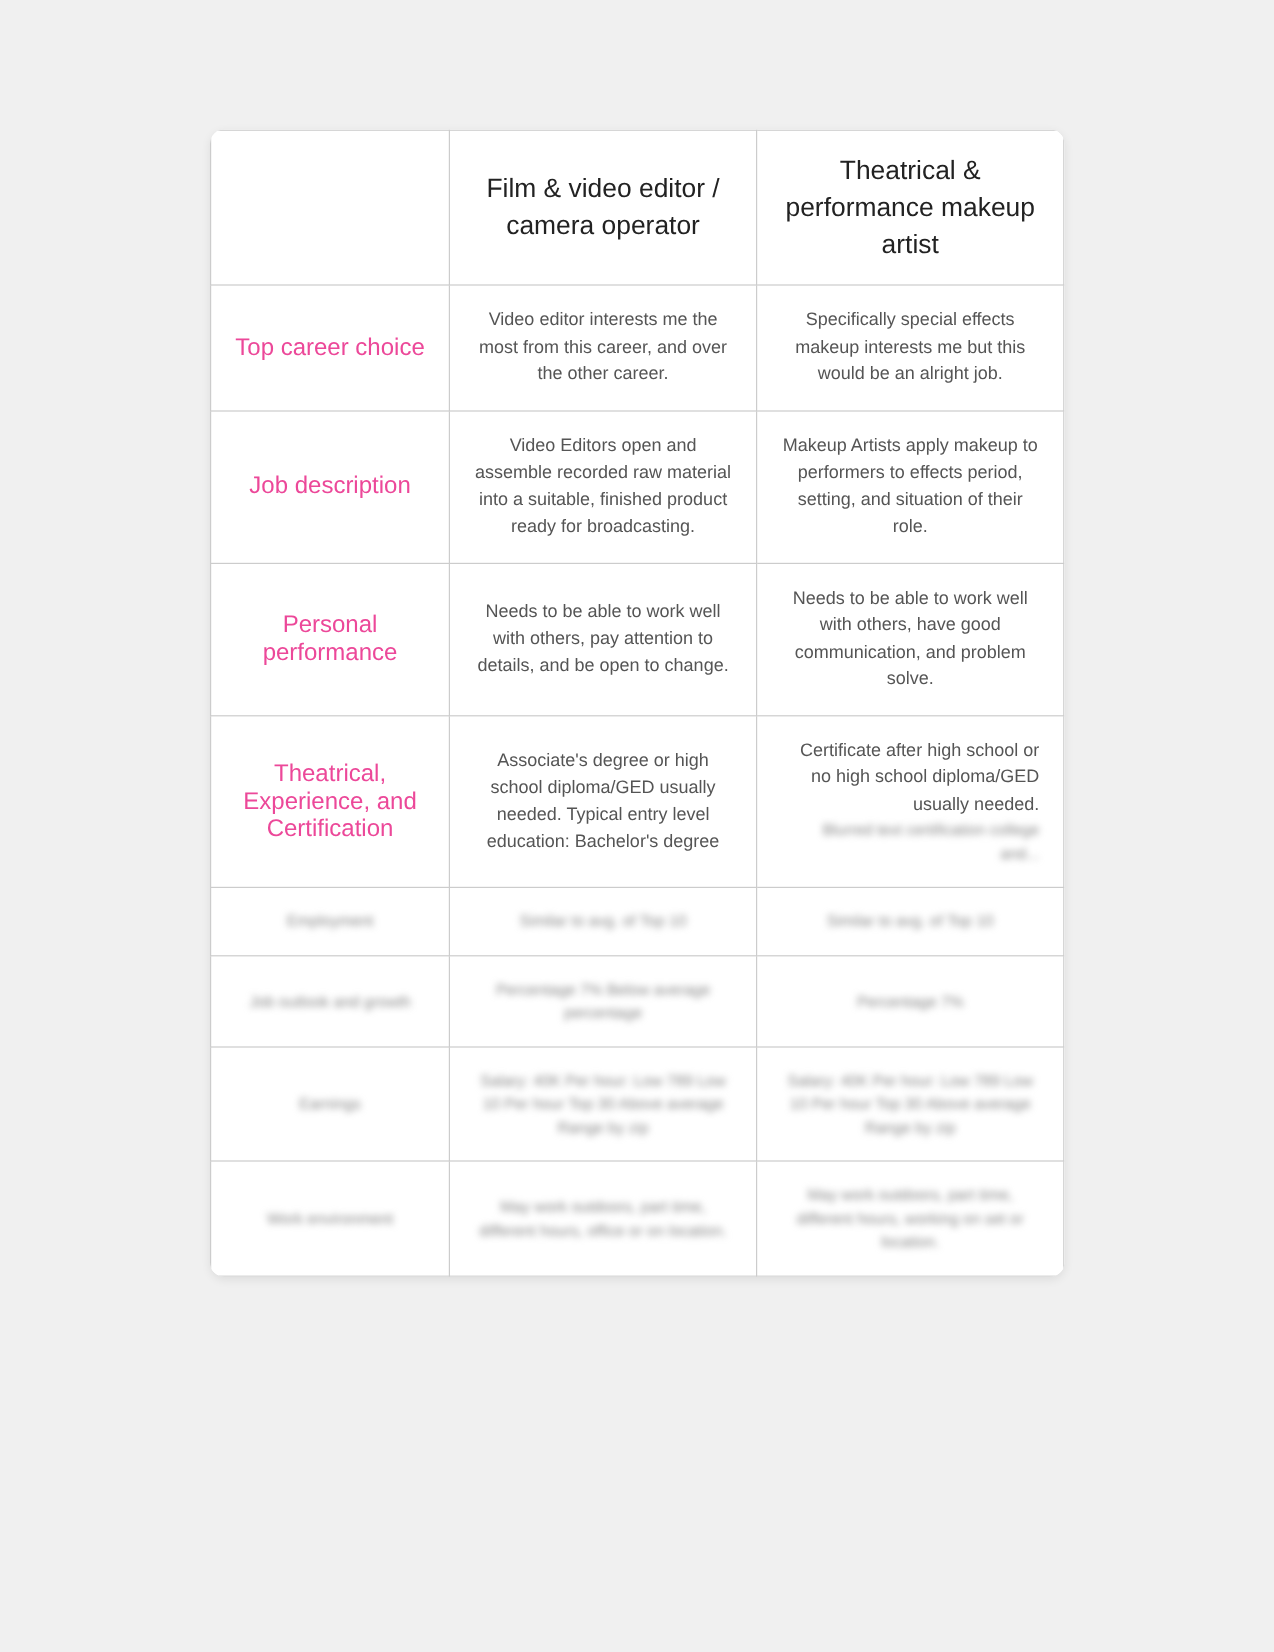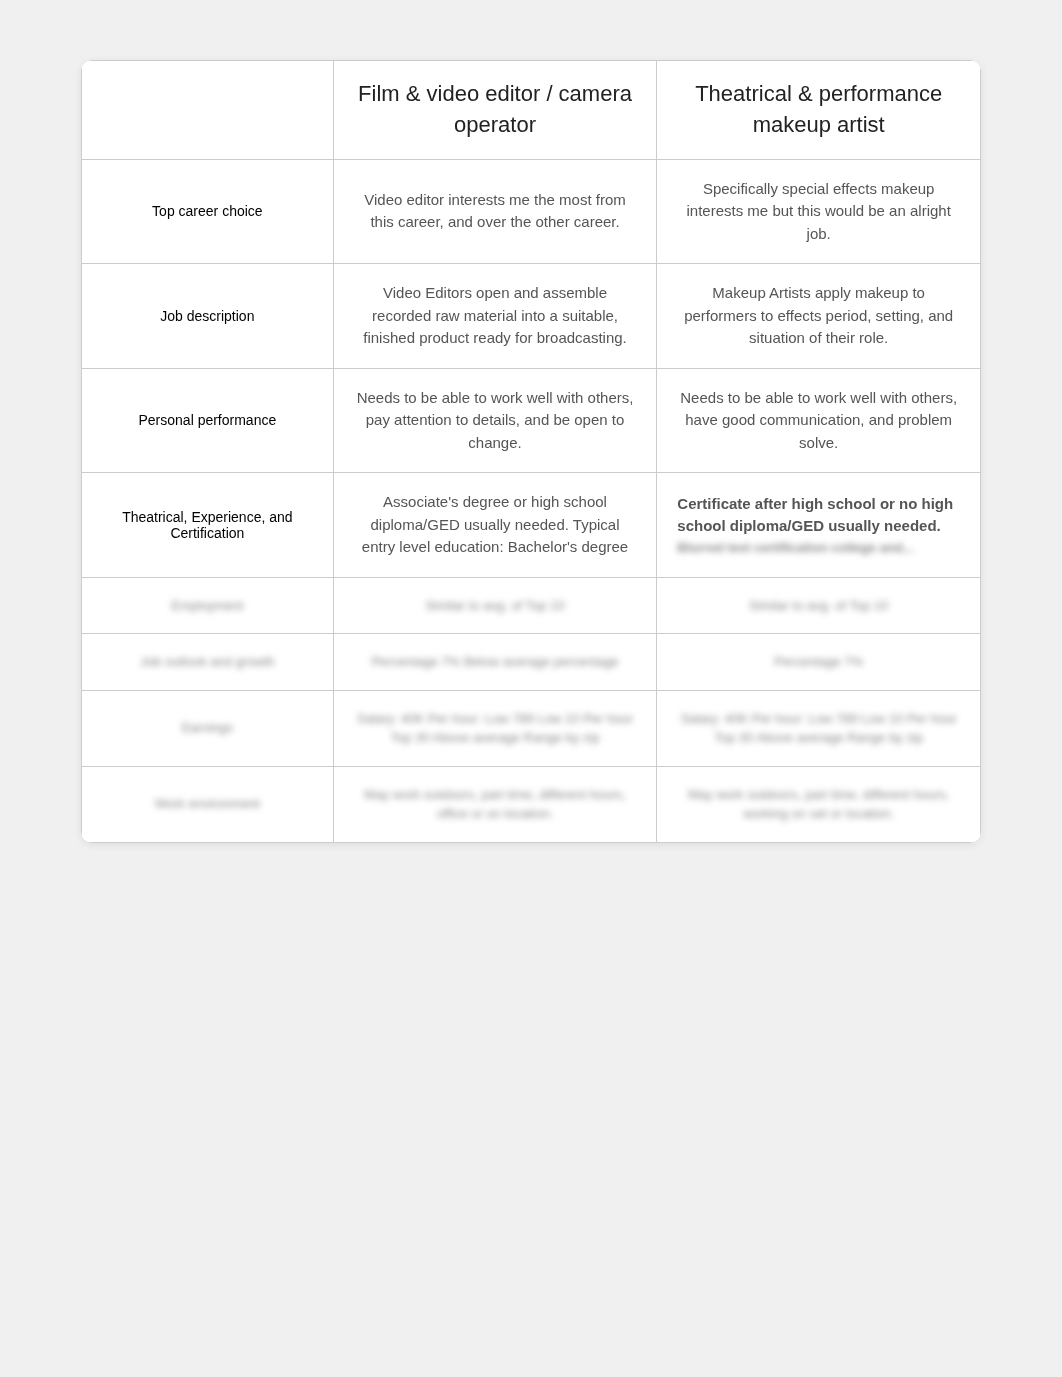--- a/index.html
+++ b/index.html
@@ -15,22 +15,23 @@
       align-items: flex-start;
       min-height: 1377px;
       padding: 60px 40px;
       font-family: Arial, sans-serif;
     }
 
     .table-container {
       background: white;
       border-radius: 12px;
       overflow: hidden;
-      width: 900px;
+      width: 712px;
       box-shadow: 0 2px 8px rgba(0,0,0,0.08);
+      margin-top: 48px;
     }
 
     table {
       width: 100%;
       border-collapse: collapse;
     }
 
     td, th {
       border: 1px solid #ccc;
       padding: 18px 20px;
@@ -39,22 +40,22 @@
     }
 
     .col-header {
       font-size: 22px;
       font-weight: normal;
       color: #222;
       line-height: 1.4;
     }
 
     .row-label {
-      font-size: 14px;
-      color: #000000;
+      font-size: 20px;
+      color: #ec4899;
       font-weight: normal;
     }
 
     .cell-content {
       font-size: 15px;
       color: #555;
       line-height: 1.5;
     }
 
     .blurred {
@@ -104,21 +105,21 @@
 
       <tr class="data-row">
         <td class="row-label">Personal performance</td>
         <td class="cell-content">Needs to be able to work well with others, pay attention to details, and be open to change.</td>
         <td class="cell-content">Needs to be able to work well with others, have good communication, and problem solve.</td>
       </tr>
 
       <tr class="data-row">
         <td class="row-label">Theatrical, Experience, and Certification</td>
         <td class="cell-content">Associate's degree or high school diploma/GED usually needed. Typical entry level education: Bachelor's degree</td>
-        <td style="vertical-align: middle; text-align: left; font-weight: bold;">
+        <td style="vertical-align: middle; text-align: right;">
           <span class="cell-content">Certificate after high school or no high school diploma/GED usually needed.</span>
           <br>
           <span class="blurred">Blurred text certification college and...</span>
         </td>
       </tr>
 
       <tr class="data-row">
         <td>
           <span class="blurred">Employment</span>
         </td>

